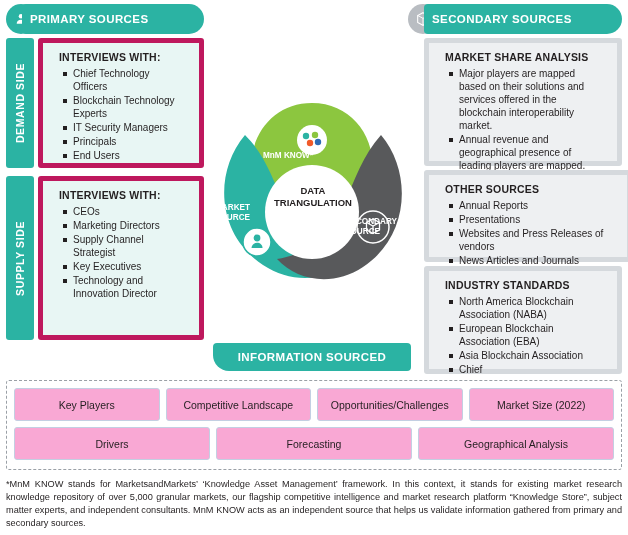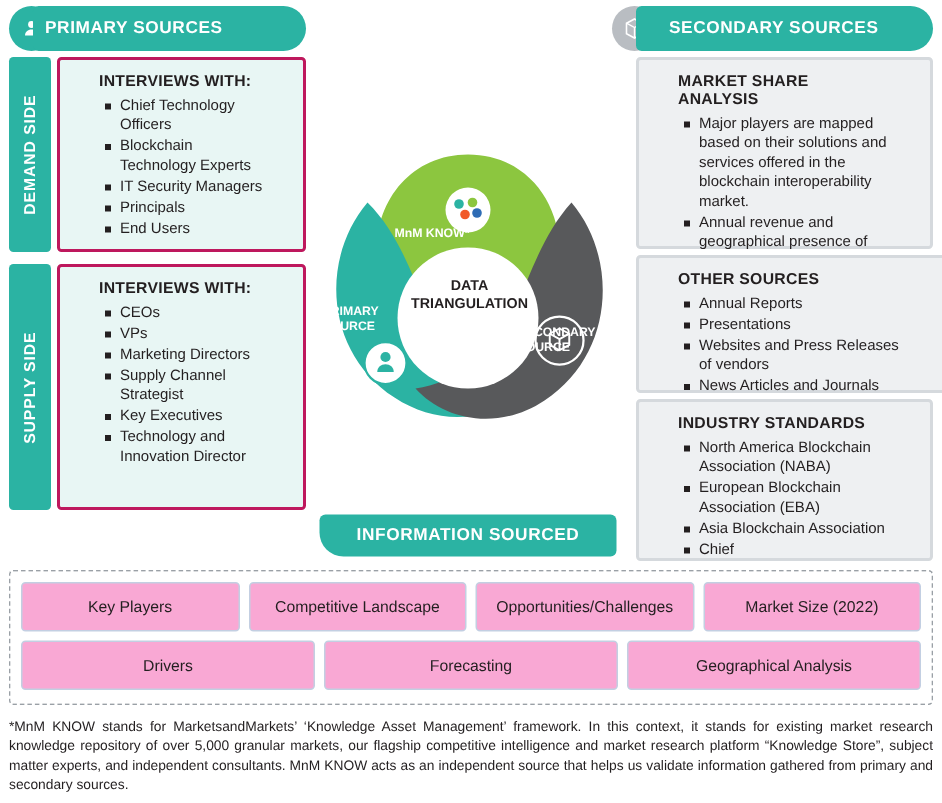--- a/index.html
+++ b/index.html
@@ -52,23 +52,23 @@
   .side-label span {
     writing-mode: vertical-rl;
     transform: rotate(180deg);
     white-space: nowrap;
   }
 
   
   .panel {
     position: absolute;
     background: #e8f6f4;
-    border: 2px solid #be185d;
+    border: 5px solid #be185d;
     border-radius: 3px;
-    padding: 8px 26px;
+    padding: 8px 16px;
   }
   .panel.grey {
     background: #eef0f2;
     border-color: #d5d9dd;
   }
   .panel h4 {
     margin: 0 0 4px 0;
     font-size: 10.5px;
     font-weight: bold;
     letter-spacing: .2px;
@@ -180,21 +180,21 @@
     <span class="pill-label" style="">PRIMARY SOURCES</span>
   </div>
 
   <div class="badge-circle" style="left:408px; top:4px;">
     <svg width="16" height="16" viewBox="0 0 24 24" aria-hidden="true">
       <path d="M12 2.5l8 4.2v10.6l-8 4.2-8-4.2V6.7z" fill="none" stroke="#ffffff" stroke-width="1.6"></path>
       <path d="M4 6.7l8 4.3 8-4.3M12 11v10.5" fill="none" stroke="#ffffff" stroke-width="1.4"></path>
     </svg>
   </div>
   <div class="pill right-pill" style="left:424px; top:4px; width:198px;">
-    <span class="pill-label" style="padding-left:22px;">SECONDARY SOURCES</span>
+    <span class="pill-label" style="padding-left:8px;">SECONDARY SOURCES</span>
   </div>
 
   <div class="side-label" style="left:6px; top:38px; width:28px; height:130px;">
     <span>DEMAND SIDE</span>
   </div>
   <div class="side-label" style="left:6px; top:176px; width:28px; height:164px;">
     <span>SUPPLY SIDE</span>
   </div>
 
   <div class="panel" style="left:38px; top:38px; width:166px; height:130px;">
@@ -205,21 +205,20 @@
       <li>IT Security Managers</li>
       <li>Principals</li>
       <li>End Users</li>
     </ul>
   </div>
 
   <div class="panel" style="left:38px; top:176px; width:166px; height:164px;">
     <h4>INTERVIEWS WITH:</h4>
     <ul class="bullets">
       <li>CEOs</li>
-      <li>VPs</li>
       <li>Marketing Directors</li>
       <li>Supply Channel Strategist</li>
       <li>Key Executives</li>
       <li>Technology and Innovation Director</li>
     </ul>
   </div>
 
   <div class="panel grey" style="left:424px; top:38px; width:198px; height:128px;">
     <h4>MARKET SHARE ANALYSIS</h4>
     <ul class="bullets">
@@ -276,21 +275,21 @@
       </g>
 
       <g fill="none" stroke="#ffffff" stroke-width="1.3">
         <path d="M168 124l6.5 3.5v7.4l-6.5 3.6-6.5-3.6v-7.4z"></path>
         <path d="M161.5 127.5l6.5 3.6 6.5-3.6M168 131.1v7.4"></path>
       </g>
     </svg>
 
     <div class="venn-center-label">DATA TRIANGULATION</div>
     <div class="lbl lbl-mnm">MnM KNOW*</div>
-    <div class="lbl lbl-prim">PRIMARY SOURCE</div>
+    <div class="lbl lbl-prim">MARKET SOURCE</div>
     <div class="lbl lbl-sec">SECONDARY SOURCE</div>
   </div>
 
   <div class="info-banner">
     <span>INFORMATION SOURCED</span>
   </div>
 
   <div class="chips-wrap">
     <div class="chip-row">
       <div class="chip">Key Players</div>

